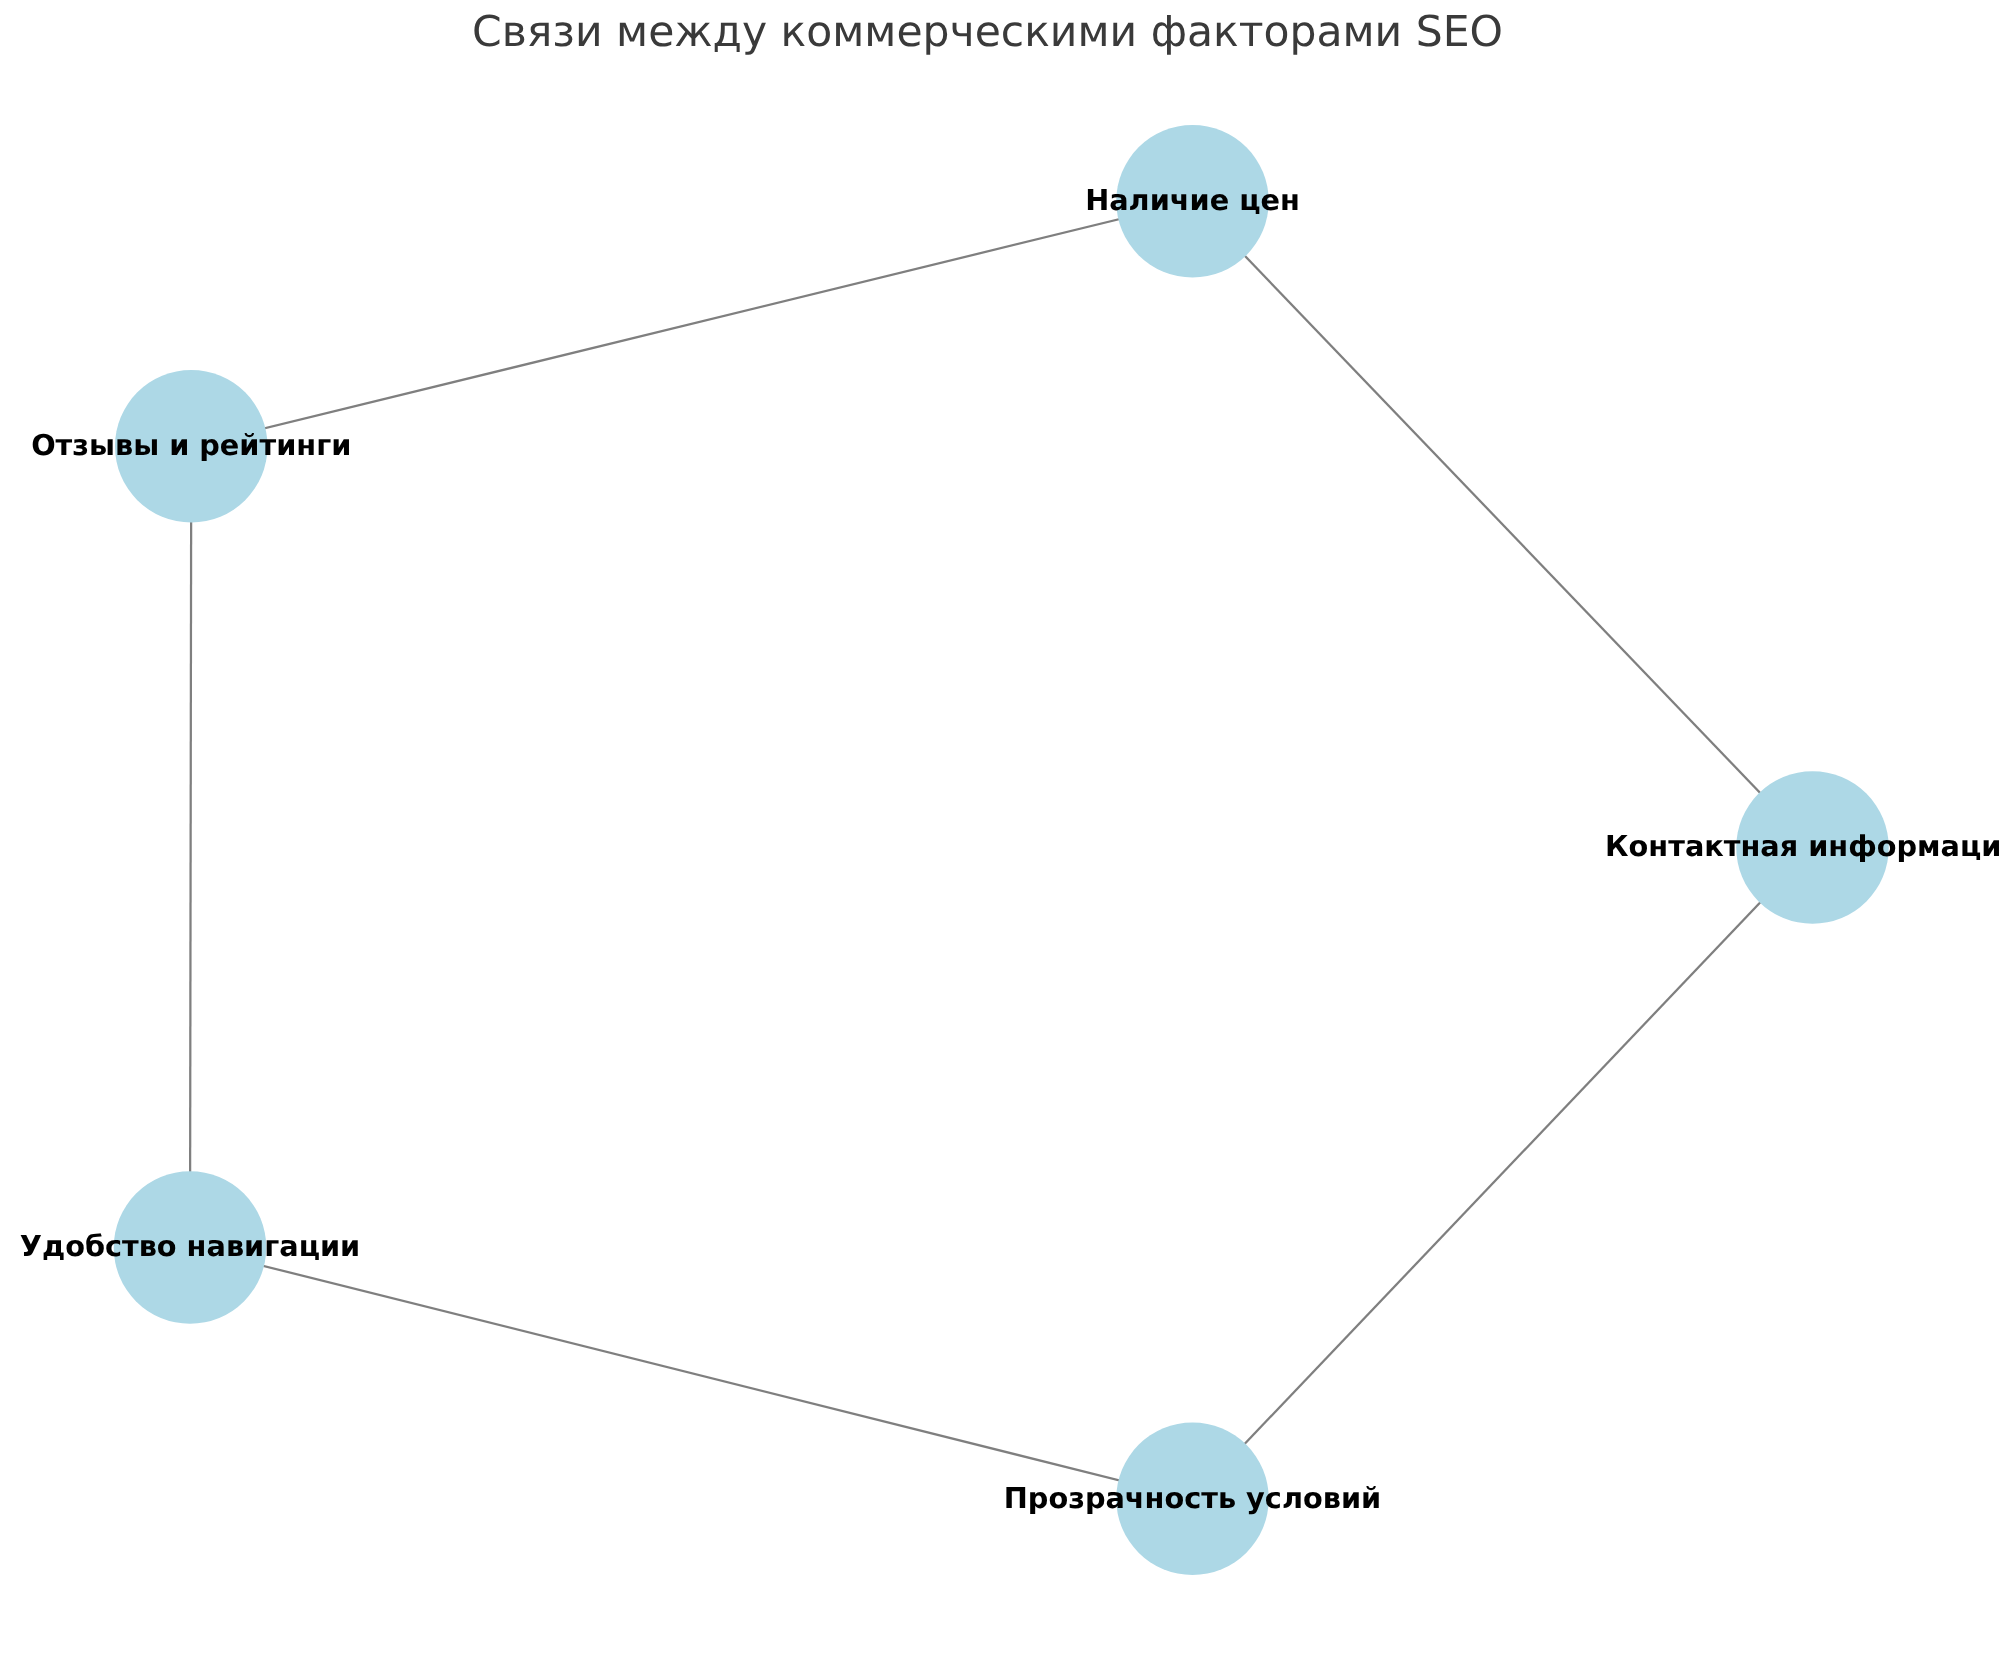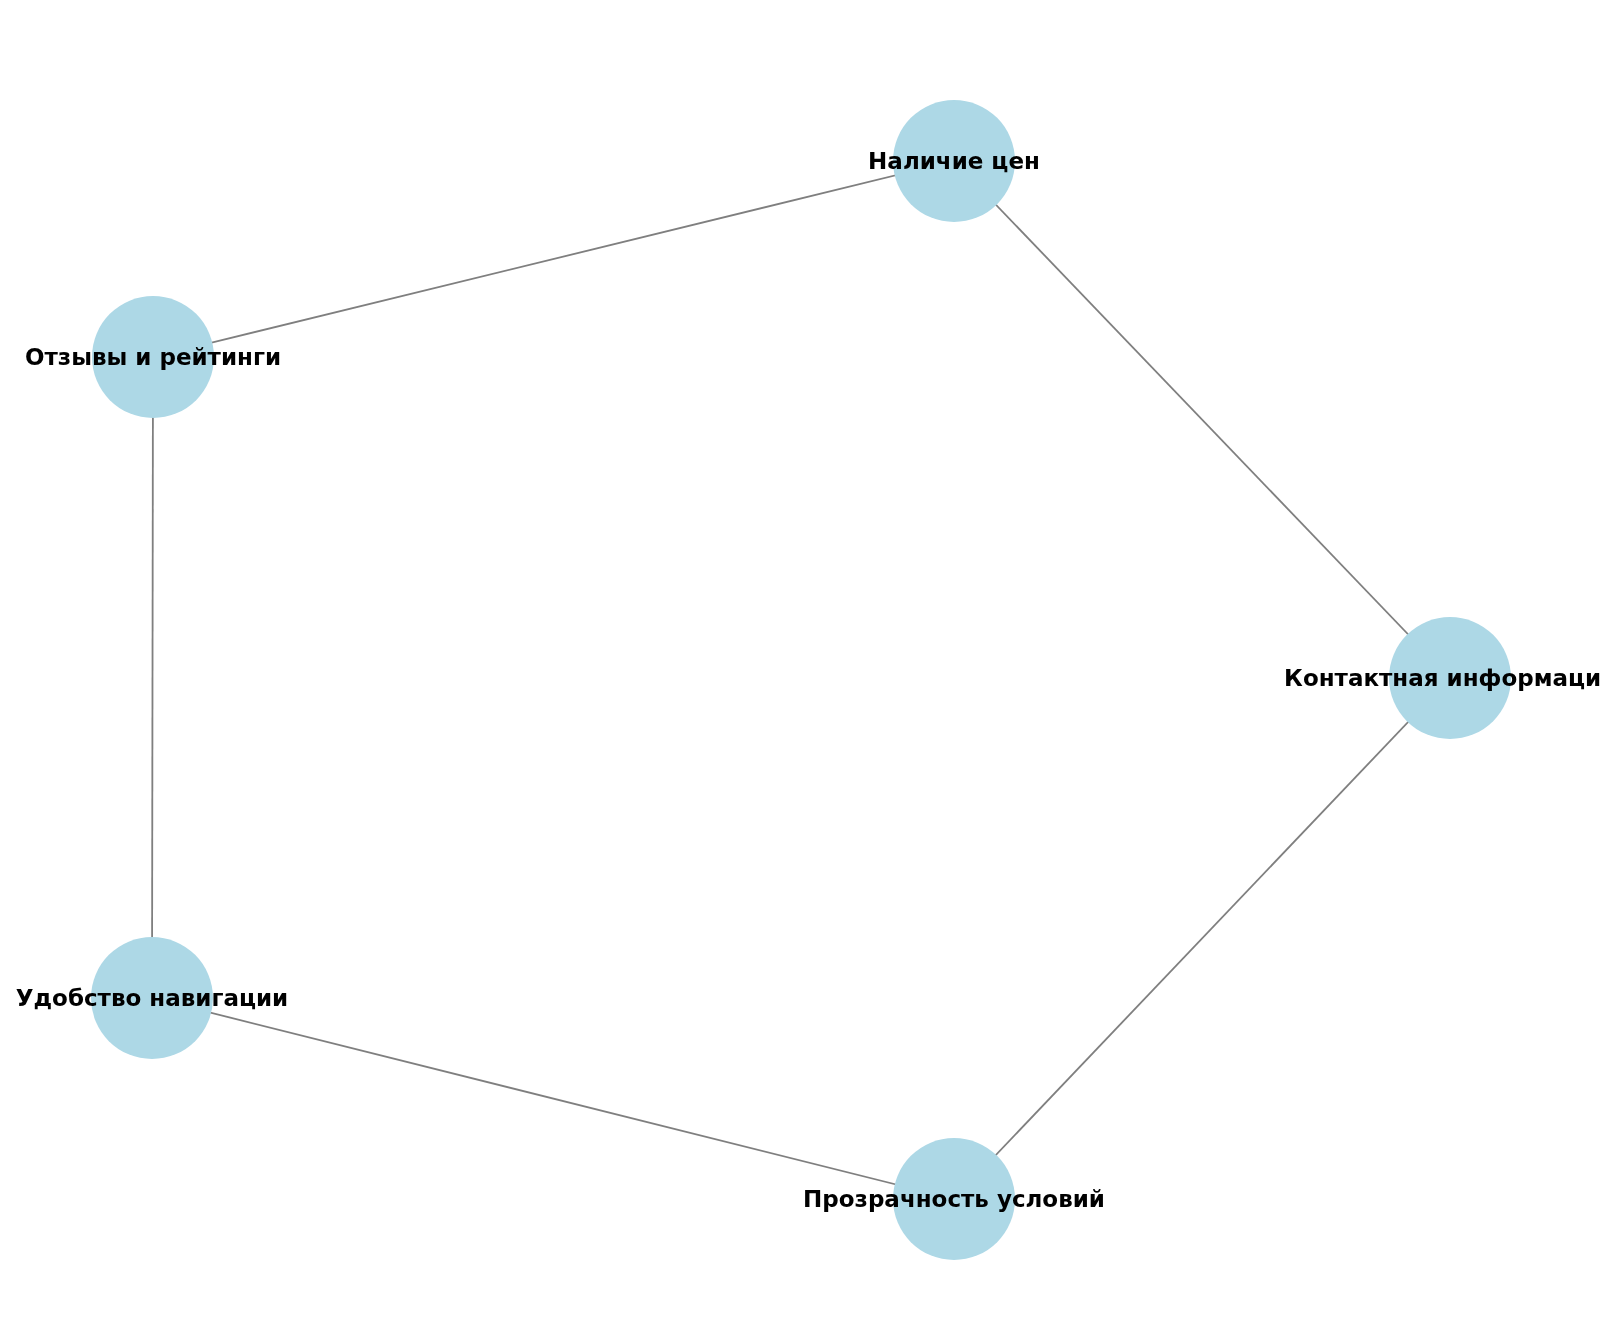--- a/index.html
+++ b/index.html
@@ -36,20 +36,21 @@
     font-family: "DejaVu Sans", sans-serif;
     font-size: 23px;
     font-weight: bold;
     fill: #000000;
   }
 </style>
 </head>
 <body>
 
 <div class="figure">
+  <h1 class="title">Связи между коммерческими факторами SEO</h1>
   <svg id="graph" class="graph" width="1600" height="1323" viewBox="0 0 1600 1323">
       <line x1="954" y1="161" x2="153" y2="357" stroke="#7f7f7f" stroke-width="1.8"></line>
       <line x1="954" y1="161" x2="1450" y2="678" stroke="#7f7f7f" stroke-width="1.8"></line>
       <line x1="153" y1="357" x2="152" y2="998" stroke="#7f7f7f" stroke-width="1.8"></line>
       <line x1="152" y1="998" x2="954" y2="1199" stroke="#7f7f7f" stroke-width="1.8"></line>
       <line x1="954" y1="1199" x2="1450" y2="678" stroke="#7f7f7f" stroke-width="1.8"></line>
       <circle cx="954" cy="161" r="61" fill="#add8e6"></circle>
       <circle cx="153" cy="357" r="61" fill="#add8e6"></circle>
       <circle cx="1450" cy="678" r="61" fill="#add8e6"></circle>
       <circle cx="152" cy="998" r="61" fill="#add8e6"></circle>

